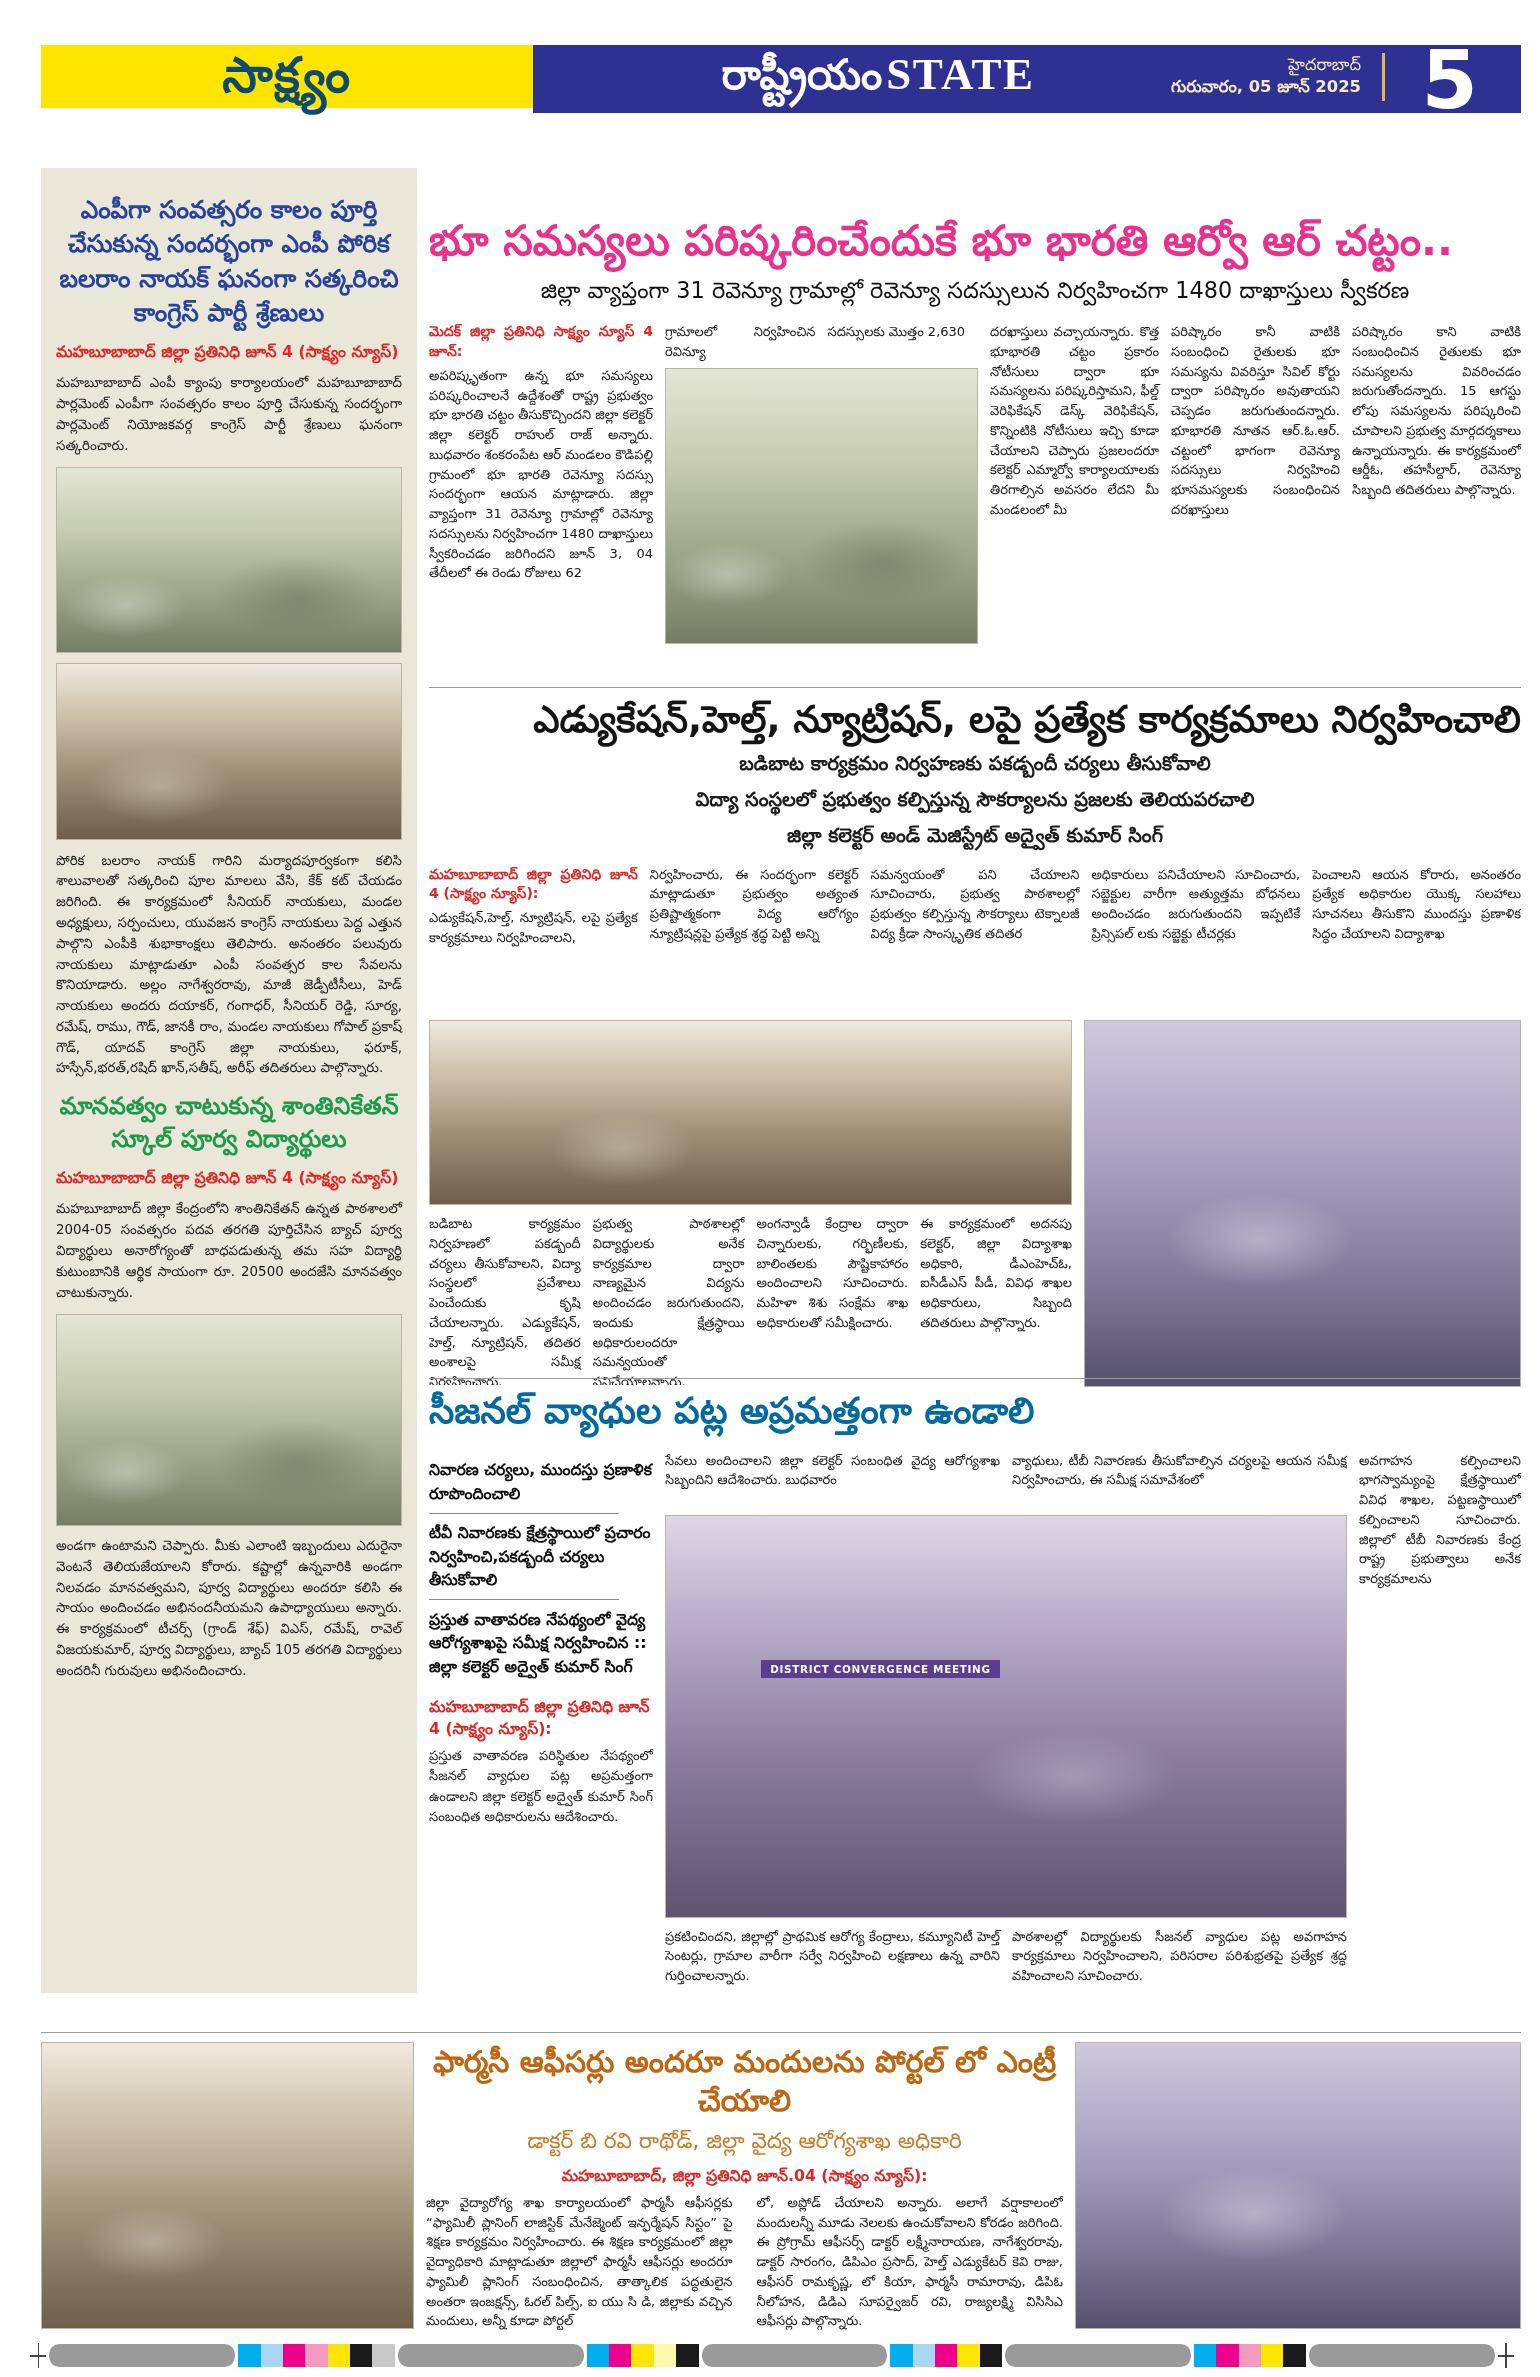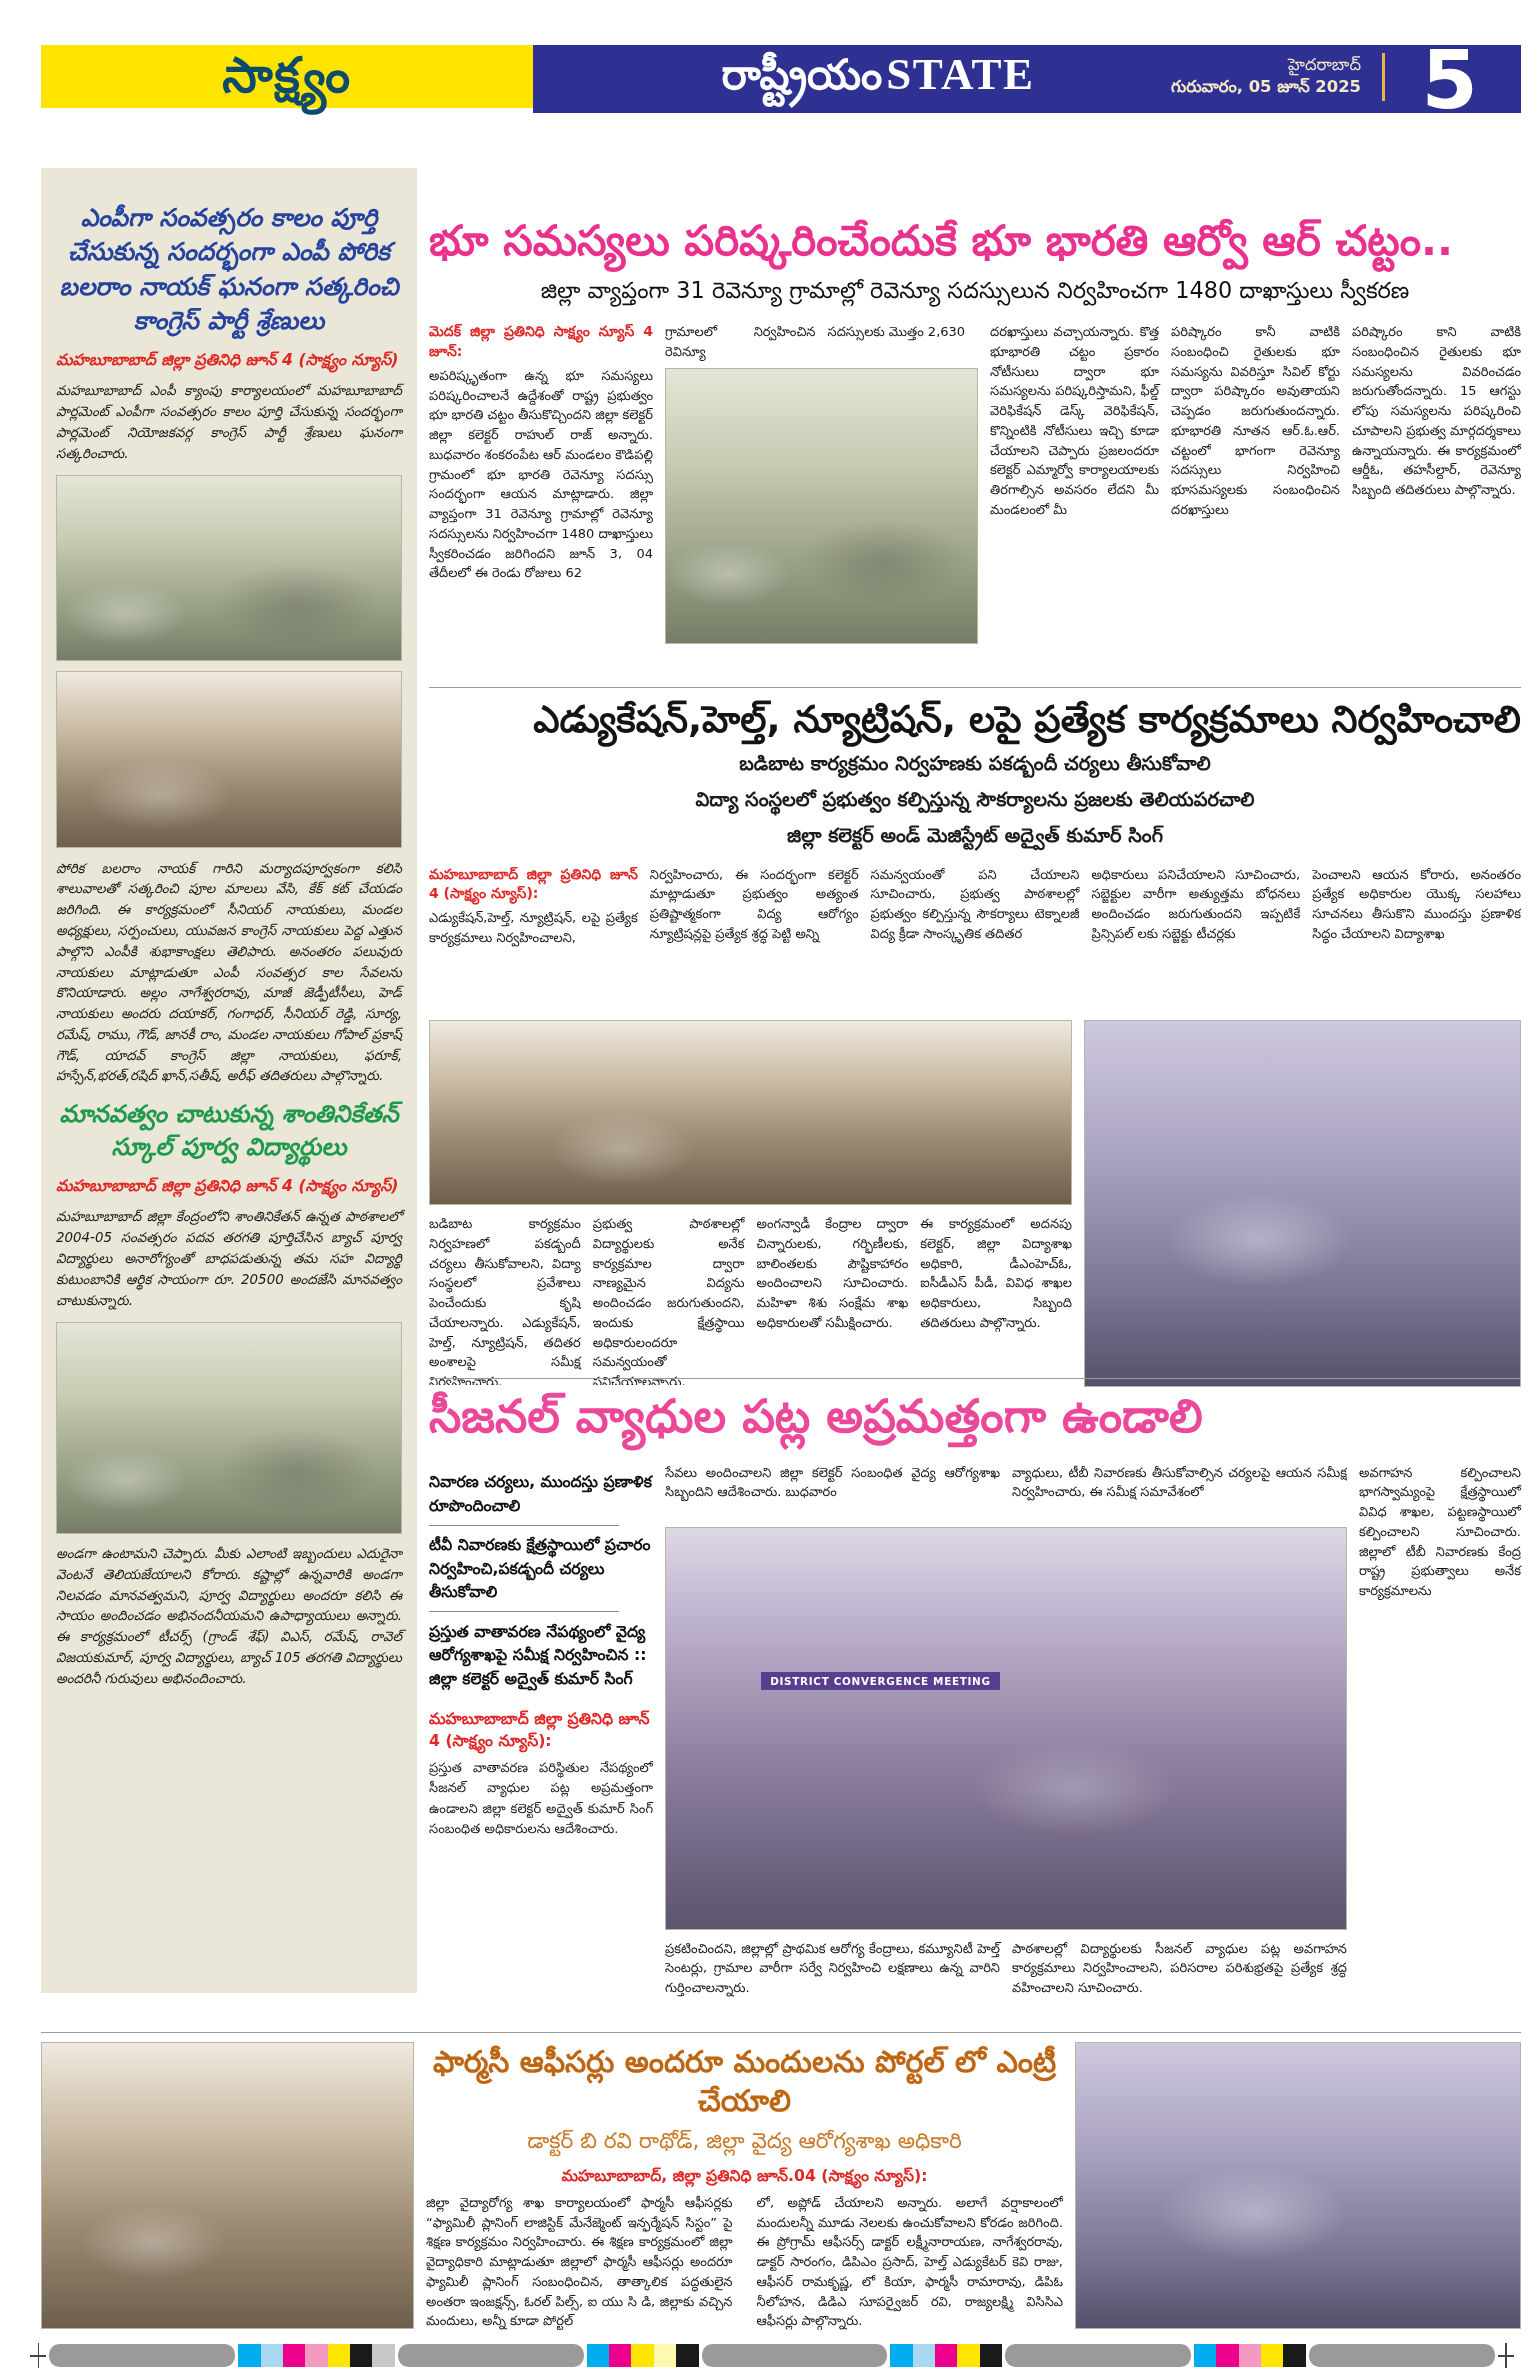--- a/index.html
+++ b/index.html
@@ -15,21 +15,21 @@
   .section-title { position:absolute; left:45px; right:343px; top:3px; text-align:center; color:#ffffff; white-space:nowrap; }
   .section-title .te { font-size:42px; font-weight:bold; }
   .section-title .en { font-family:"Liberation Serif", serif; font-size:45px; font-weight:bold; letter-spacing:1.5px; }
   .dateblock { position:absolute; right:160px; top:9px; width:209px; text-align:right; color:#f5e9c8; line-height:1.35; }
   .dateblock .city { font-size:16.4px; }
   .dateblock .date { font-size:16.4px; font-weight:bold; }
   .gold-rule { position:absolute; right:136px; top:7.5px; width:3px; height:48px; background:#e8b54a; }
   .page-num { position:absolute; right:19.4px; top:-12px; width:104px; text-align:center; font-size:81px; font-weight:bold; color:#ffffff; }
 
   
-  .left-col { position:absolute; top:168px; left:41px; width:376px; height:1825px; background:#eae7d8; padding:33px 15px; display:flex; flex-direction:column; gap:10.4px;font-style:italic; }
+  .left-col { position:absolute; top:168px; left:41px; width:376px; height:1825px; background:#eae7d8; padding:25px 15px; display:flex; flex-direction:column; gap:10.4px; }
   .lc-head { color:#2743a0; font-size:24.6px; font-weight:bold; text-align:center; line-height:1.4; }
   .lc-head.green { color:#1f9a4d; font-size:24px; }
   .byline { color:#e12726; font-weight:bold; font-size:15.7px; line-height:1.4; }
   .bodytext { font-size:13.4px; line-height:1.55; text-align:justify; color:#1a1a1a; }
 
   
   .photo { position:relative; border:0.7px solid #b9b6a6; background:
       radial-gradient(89px 45px at 20% 75%, rgba(255,255,255,.35), rgba(255,255,255,0) 70%),
       radial-gradient(119px 60px at 70% 70%, rgba(60,60,50,.25), rgba(0,0,0,0) 70%),
       linear-gradient(180deg,#e4e6d6 0%,#c6cbb2 35%,#9aa287 70%,#767d66 100%); }
@@ -51,21 +51,21 @@
   .colrow { display:flex; gap:12px; margin-top:13.4px; }
   .col { font-size:13px; line-height:1.52; text-align:justify; color:#161616; }
   .col .byline { font-size:14px; display:block; margin-bottom:4.5px; }
   .minirow { display:flex; gap:12px; margin-bottom:6px; }
   .minirow .col { margin:0; }
   .divider { border-top:1.1px solid #9a9a9a; }
 
   .headline-dark { color:#141414; font-size:37px; font-weight:bold; text-align:right; line-height:1.25; }
   .edu-sub { font-size:19.4px; font-weight:bold; text-align:center; margin-top:9px; color:#1c1c1c; }
 
-  .headline-blue { color:#ec4899; font-size:46px; font-weight:bold; line-height:1.2; }
+  .headline-blue { color:#0369a1; font-size:36px; font-weight:bold; line-height:1.2; }
   .sb-point { font-size:15.7px; font-weight:bold; line-height:1.5; color:#101010; padding:7.5px 0; }
   .sb-rule { border-top:0.7px solid #8a8a8a; width:85%; }
 
   .headline-orange { color:#bf6612; font-size:30px; font-weight:bold; text-align:center; line-height:1.3; }
   .sub-orange { color:#c97a28; font-size:21.6px; text-align:center; margin-top:7.5px; }
 
   
   .printbar { position:absolute; top:2342px; left:30px; width:1484px; height:27px; display:flex; align-items:center; gap:0; }
   .pb-gray { height:22.4px; flex:1 1 119px; background:#9a9a9a; border-radius:10.4px 10.4px 10.4px 10.4px; margin:0 3px; }
   .pb-chip { height:22.4px; width:22.4px; }

